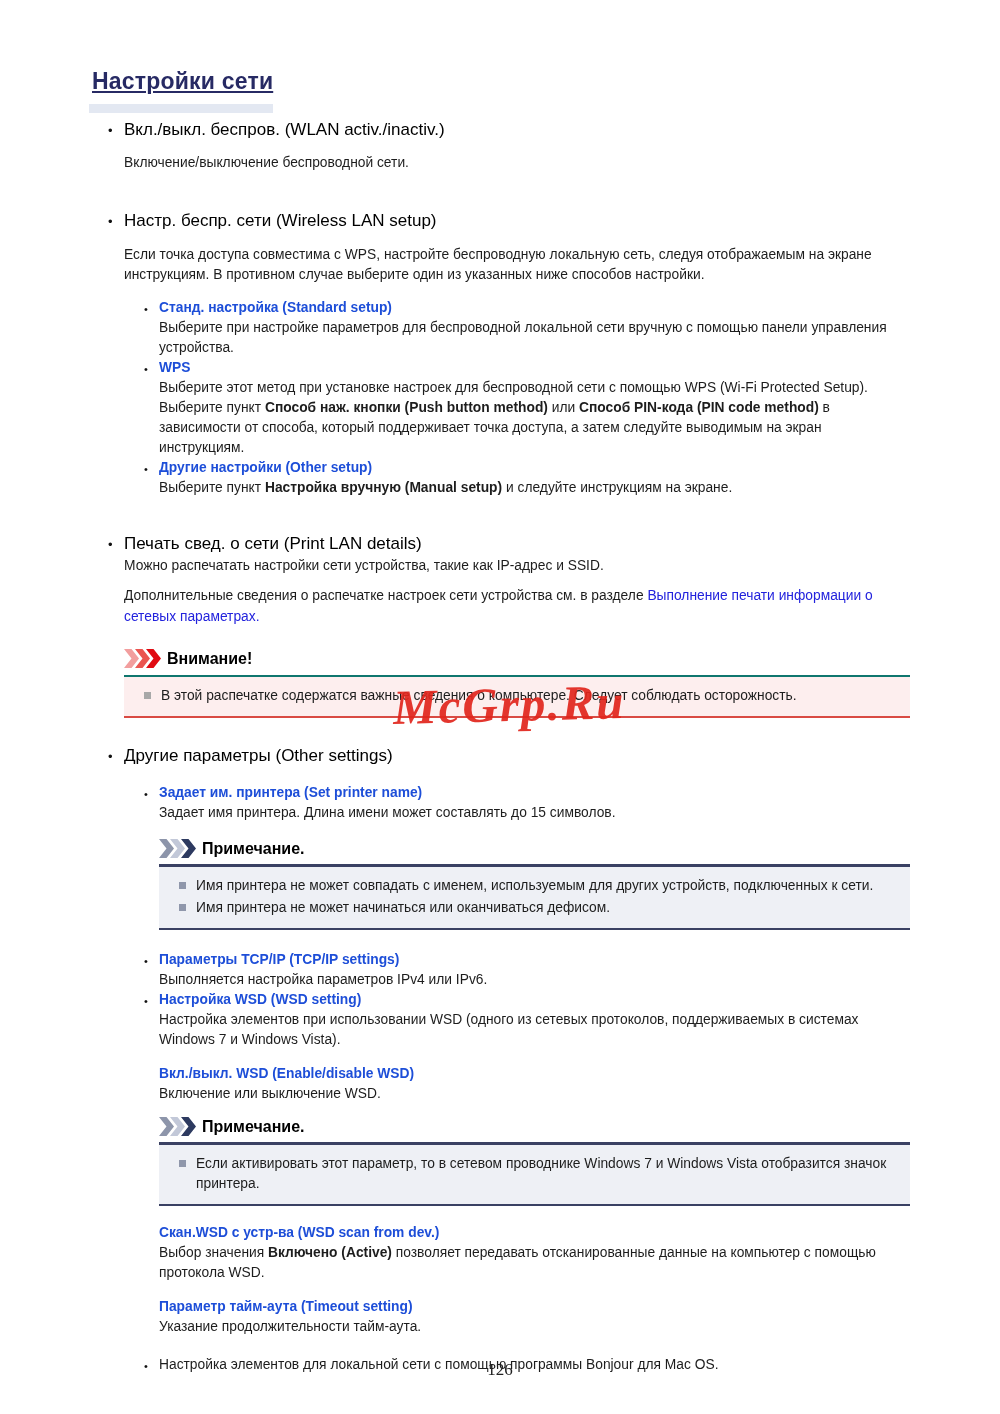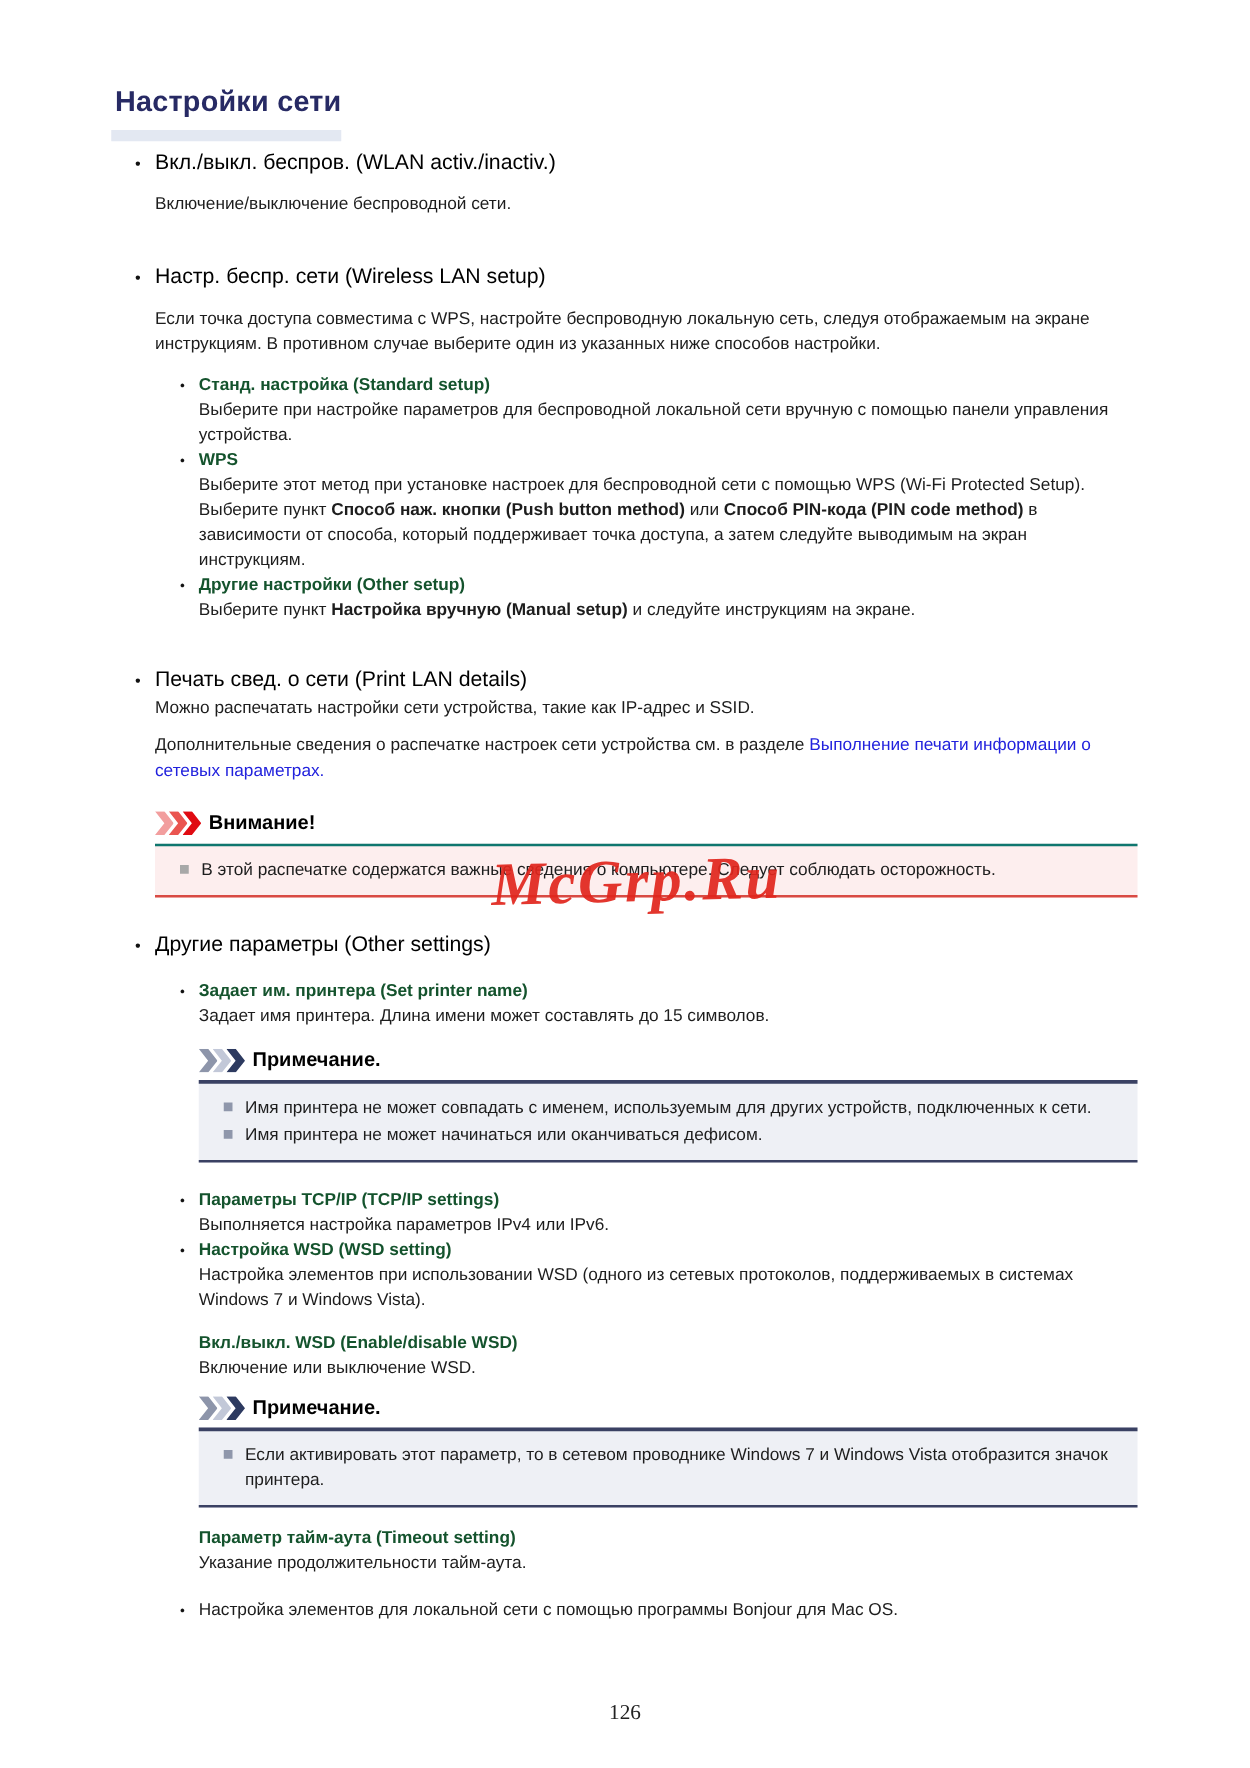--- a/index.html
+++ b/index.html
@@ -13,36 +13,37 @@
   }
   .decor-bar{
     position:absolute;left:89px;top:104px;width:184px;height:9px;
     background:#e3e8f2;
   }
   .title{
     margin:0;
     position:absolute;left:92px;top:68px;
     font-size:23px;font-weight:bold;color:#272a64;
     letter-spacing:.2px;
+    text-decoration:underline;
   }
   .content{position:absolute;left:108px;top:118px;width:802px;}
   
   .l1{display:flex;}
   .l1>.bullet{flex:0 0 16px;font-size:13px;line-height:22px;padding-top:2px;color:#111;}
   .l1>.body{flex:1;min-width:0;}
   h2{margin:0;font-size:17px;line-height:24px;font-weight:normal;color:#000;}
   .txt{margin:0;font-size:13.8px;line-height:20px;color:#1d1d1d;}
   .mt11{margin-top:11px;} .mt12{margin-top:12px;} .mt13{}
   .sec2{margin-top:36px;} .sec3{margin-top:34px;} .sec4{margin-top:26px;}
   
   .sublist{margin-top:13px;margin-left:20px;}
   .l2{display:flex;}
   .l2>.bullet{flex:0 0 15px;font-size:11px;line-height:20px;padding-top:1px;color:#111;}
   .l2>.body{flex:1;min-width:0;}
-  h3,h4{margin:0;font-size:13.8px;line-height:20px;font-weight:bold;color:#14532d;}
+  h3,h4{margin:0;font-size:13.8px;line-height:20px;font-weight:bold;color:#1d4ed8;}
   .para-gap{margin-top:14px;}
   .link{color:#2222dd;text-decoration:none;cursor:pointer;}
   .b{font-weight:bold;}
   
   .callout-head{display:flex;align-items:center;}
   .chevicon{display:inline-flex;margin-right:10px;}
   .chev{display:inline-block;width:15px;height:19px;margin-right:-4px;
         clip-path:polygon(0 0,50% 0,100% 50%,50% 100%,0 100%,50% 50%);}
   .warn .c1{background:#f29e9e;} .warn .c2{background:#ea5550;} .warn .c3{background:#e00b12;}
   .note .c1{background:#8d95aa;} .note .c2{background:#c2c8d8;} .note .c3{background:#2d3a60;}
@@ -220,20 +221,24 @@
                   <span class="callout-title">Примечание.</span>
                 </div>
                 <div class="note-box">
                   <div class="box-item">
                     <span class="sq"></span>
                     <span class="txt">Если активировать этот параметр, то в сетевом проводнике Windows 7 и Windows Vista отобразится значок принтера.</span>
                   </div>
                 </div>
               </div>
 
+              <div style="margin-top:17px;">
+                <h4>Скан.WSD с устр-ва (WSD scan from dev.)</h4>
+                <p class="txt"><span>Выбор значения </span><span class="b">Включено (Active)</span><span> позволяет передавать отсканированные данные на компьютер с помощью протокола WSD.</span></p>
+              </div>
 
               <div class="para-gap">
                 <h4>Параметр тайм-аута (Timeout setting)</h4>
                 <p class="txt">Указание продолжительности тайм-аута.</p>
               </div>
             </div>
           </div>
 
           <div class="l2" style="margin-top:18px;">
             <span class="bullet">•</span>

